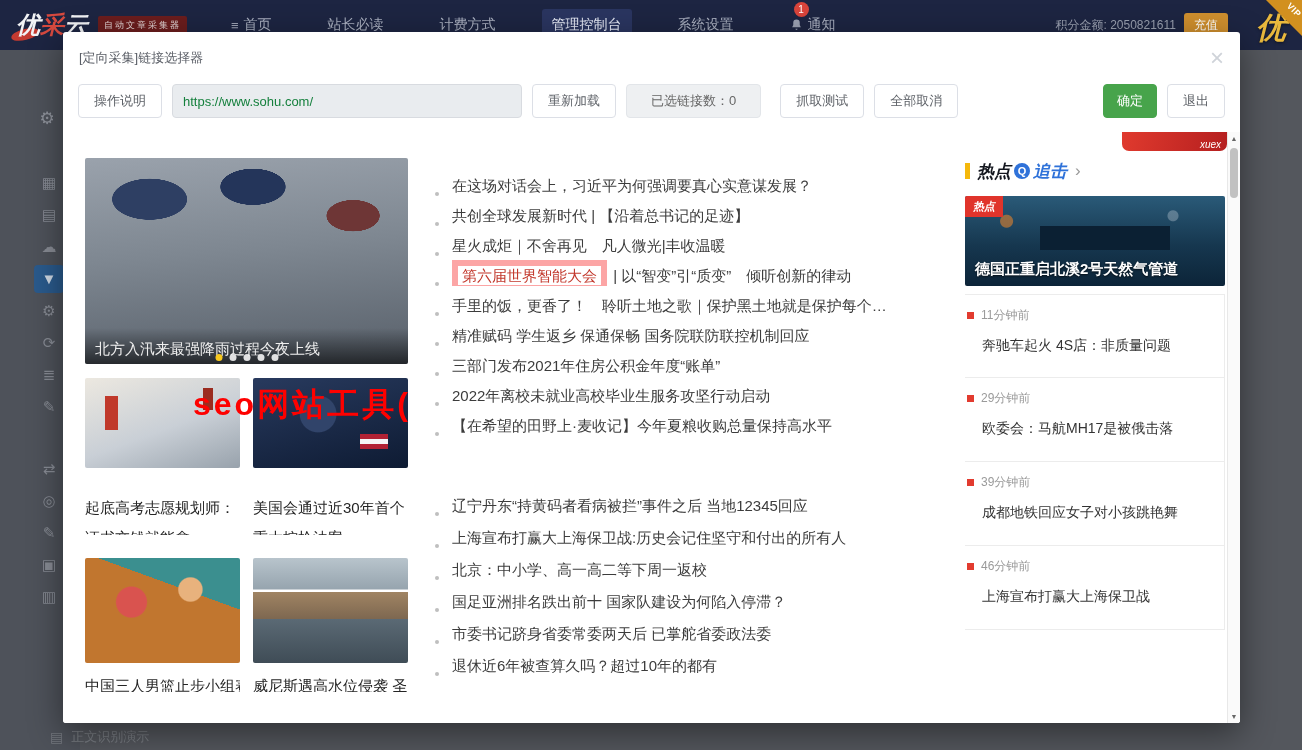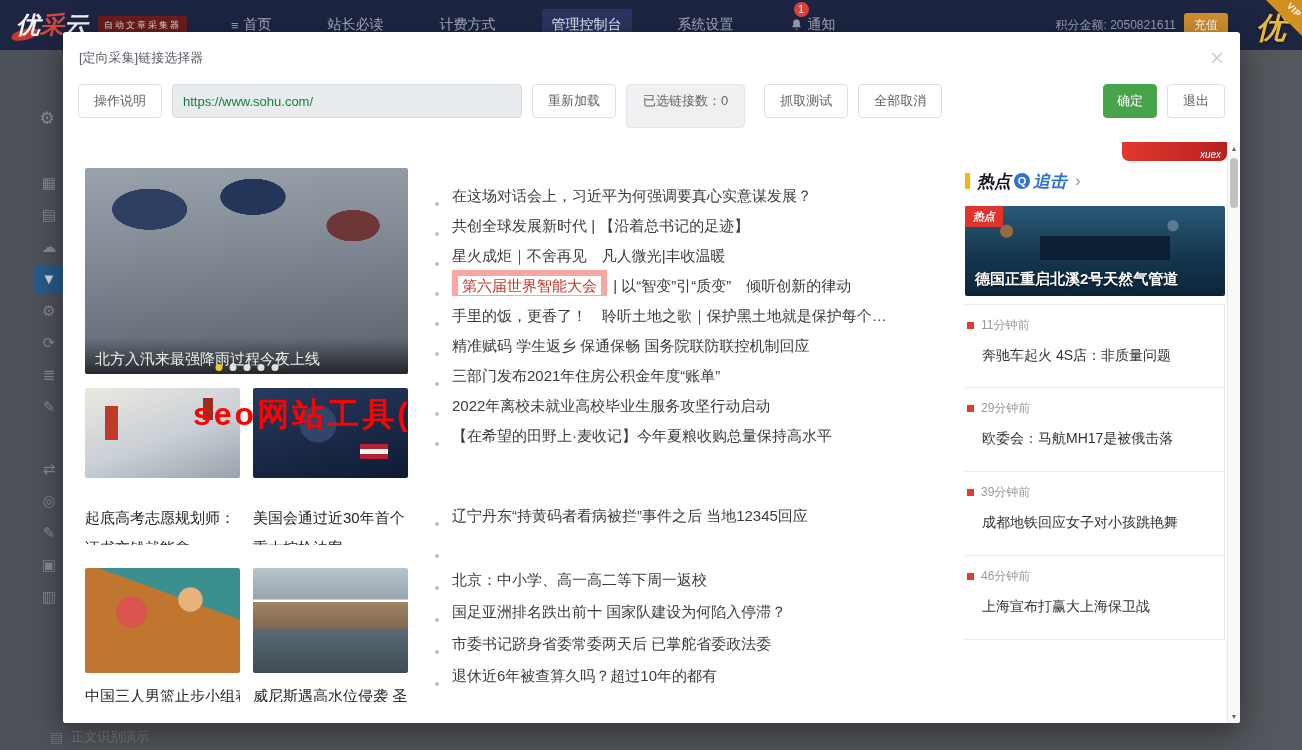--- a/index.html
+++ b/index.html
@@ -33,26 +33,26 @@
   .side-icons .icon.active{background:#2a5a8c;color:#cfd9e4}
   .side-icons .icon.gap{margin-top:34px}
   .bottom-item{position:absolute;left:50px;top:728px;z-index:1;display:flex;align-items:center;gap:8px;color:#797d83;font-size:13px;cursor:pointer}
   .bi-icon{font-size:14px;color:#74787f}
 
   
   .modal{position:absolute;left:63px;top:32px;width:1177px;height:691px;background:#fff;border-radius:3px;box-shadow:0 10px 34px rgba(0,0,0,.45);z-index:10;display:flex;flex-direction:column;overflow:hidden}
   .modal-header{display:flex;align-items:center;height:46px;padding:6px 16px 0}
   .modal-title{font-size:13px;color:#5a5e66}
   .modal-close{margin-left:auto;font-size:24px;line-height:20px;color:#cfd3d9;cursor:pointer}
-  .toolbar{display:flex;align-items:flex-start;gap:10px;padding:6px 15px 14px}
+  .toolbar{display:flex;align-items:flex-end;gap:10px;padding:6px 15px 14px}
   .btn{height:34px;padding:0 15px;border:1px solid #dcdfe6;border-radius:4px;background:#fff;color:#5c6066;font-size:13px;cursor:pointer;white-space:nowrap}
   .btn.gap{margin-left:9px}
   .btn.green{margin-left:auto;background:#47a44b;border-color:#47a44b;color:#fff;padding:0 13px}
   .url-input{width:350px;height:34px;background:#e9ecef;border:1px solid #d8dbe0;border-radius:4px;padding:0 10px;font-size:13px;color:#15803d}
-  .count-box{height:44px;line-height:32px;background:#eef0f2;border:1px solid #e2e5e9;border-radius:4px;padding:0 16px;color:#666;font-size:13px}
+  .count-box{height:34px;line-height:32px;background:#eef0f2;border:1px solid #e2e5e9;border-radius:4px;padding:0 24px;color:#666;font-size:13px}
 
   
   .content{flex:1;position:relative;background:#fff;overflow:hidden}
   .col-left{position:absolute;left:22px;top:26px;width:323px}
   .carousel{position:relative;height:206px;border-radius:2px;overflow:hidden;cursor:pointer;background:
     radial-gradient(ellipse 62px 34px at 20% 20%,#2e3f63 60%,transparent 61%),
     radial-gradient(ellipse 54px 30px at 52% 14%,#24355a 60%,transparent 61%),
     radial-gradient(ellipse 44px 26px at 83% 28%,#6e3636 60%,transparent 61%),
     linear-gradient(175deg,#9aa2ac 0%,#7e8791 45%,#575f69 100%)}
   .car-caption{position:absolute;left:0;right:0;bottom:0;height:36px;background:linear-gradient(transparent,rgba(0,0,0,.6));color:#eee;font-size:15px;padding:12px 10px 0}
@@ -269,20 +269,21 @@
             <span class="txt">【在希望的田野上·麦收记】今年夏粮收购总量保持高水平</span>
           </li>
         </ul>
       <ul class="hl hl-bottom">
           <li>
             <span class="blt"></span>
             <span class="txt">辽宁丹东“持黄码者看病被拦”事件之后 当地12345回应</span>
           </li>
           <li>
             <span class="blt"></span>
+            <span class="txt">上海宣布打赢大上海保卫战:历史会记住坚守和付出的所有人</span>
           </li>
           <li>
             <span class="blt"></span>
             <span class="txt">北京：中小学、高一高二等下周一返校</span>
           </li>
           <li>
             <span class="blt"></span>
             <span class="txt">国足亚洲排名跌出前十 国家队建设为何陷入停滞？</span>
           </li>
           <li>

